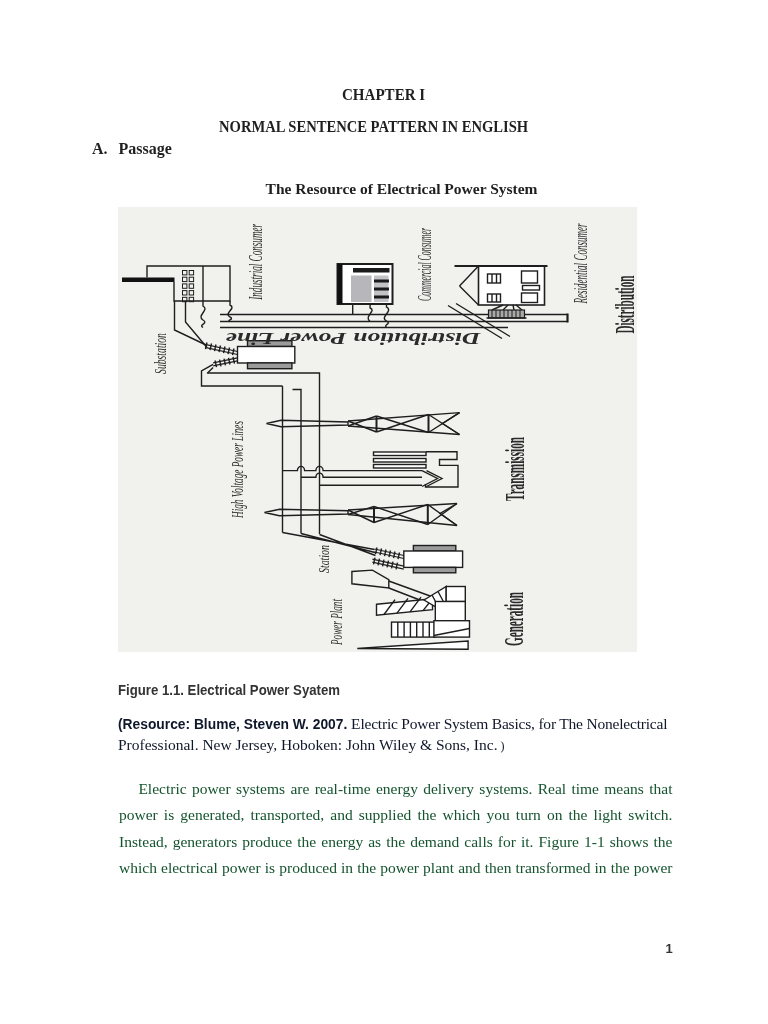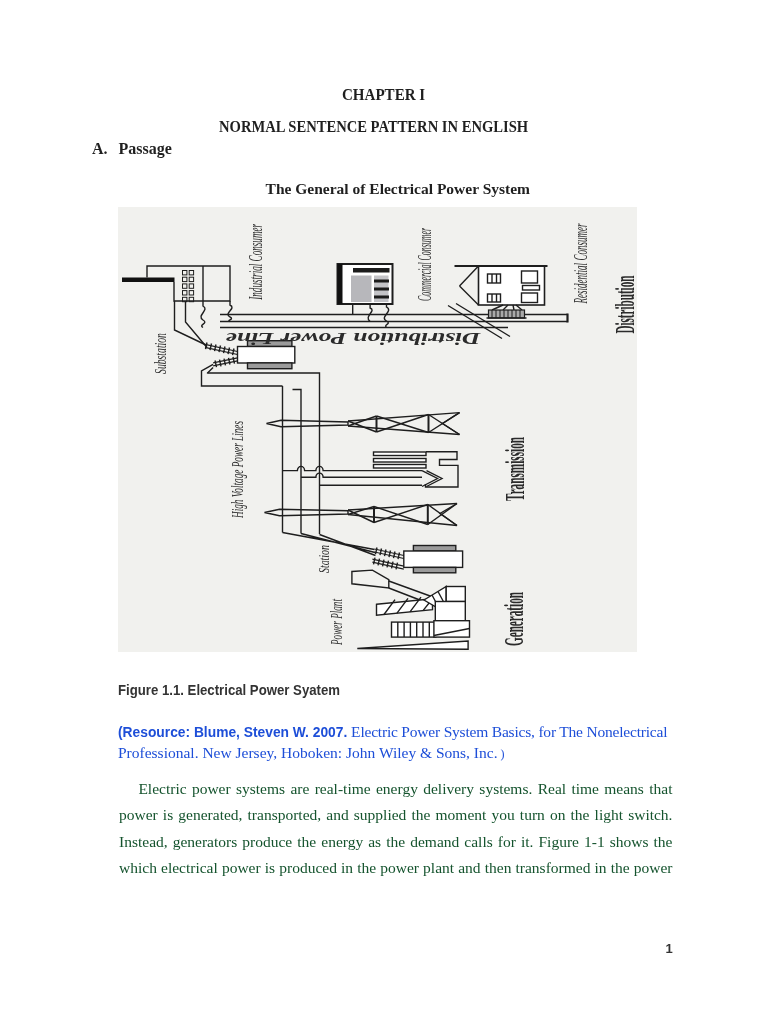--- a/index.html
+++ b/index.html
@@ -12,21 +12,21 @@
   .line{white-space:nowrap;}
   .par{left:119px;width:553.5px;font-size:15.5px;line-height:26.6px;
        text-align:justify;text-align-last:justify;color:#14532d;}
 </style>
 </head>
 <body>
 
 <div class="abs ser b line" style="left:341.6px;top:87.2px;font-size:16px;line-height:16px;transform:scaleX(0.94);transform-origin:0 0;">CHAPTER I</div>
 <div class="abs ser b line" style="left:218.7px;top:118.8px;font-size:16px;line-height:16px;transform:scaleX(0.912);transform-origin:0 0;">NORMAL SENTENCE PATTERN IN ENGLISH</div>
 <div class="abs ser b line" style="left:92px;top:141px;font-size:16px;line-height:16px;">A.<span style="display:inline-block;width:11px;"></span>Passage</div>
-<div class="abs ser b line" style="left:265.6px;top:180.8px;font-size:15.5px;line-height:15.5px;">The General of Electrical Power System</div>
+<div class="abs ser b line" style="left:265.6px;top:180.8px;font-size:15.5px;line-height:15.5px;">The Resource of Electrical Power System</div>
 
 <div class="abs" style="left:118px;top:207px;width:519px;height:445px;">
 <svg width="519" height="445" viewBox="0 0 519 445">
   <rect x="0" y="0" width="519" height="445" fill="#f1f1ee"></rect>
   <g stroke="#1e1e1e" stroke-width="1.4" fill="none">
 
     <rect x="4" y="70.5" width="52.5" height="4.5" fill="#111" stroke="none"></rect>
     <path d="M29,70.5 V59 H112 V94 H56 V75"></path>
     <line x1="85" y1="59" x2="85" y2="94"></line>
 
@@ -207,25 +207,25 @@
     <text font-style="italic" font-size="15.5" transform="translate(210.5,352) rotate(-90) scale(0.638,1)" text-anchor="middle">Station</text>
     <text font-style="italic" font-size="16.5" transform="translate(223.5,415) rotate(-90) scale(0.554,1)" text-anchor="middle">Power Plant</text>
     <text font-weight="bold" font-size="27" transform="translate(404.5,412) rotate(-90) scale(0.414,1)" text-anchor="middle">Generation</text>
     <text font-weight="bold" font-style="italic" font-size="16" transform="translate(235,125.7) rotate(180) scale(1.594,1)" text-anchor="middle">Distribution Power Line</text>
   </g>
 </svg>
 </div>
 
 <div class="abs sans b line" style="left:118px;top:683.2px;font-size:14px;line-height:14px;color:#333;transform:scaleX(0.9415);transform-origin:0 0;">Figure 1.1. Electrical Power Syatem</div>
 
-<div class="abs line" style="left:118px;top:714.4px;font-size:15.5px;line-height:20px;color:#1d4ed8;margin-top:8px;">
+<div class="abs line" style="left:118px;top:714.4px;font-size:15.5px;line-height:20px;color:#0f172a;">
 <span class="sans b" style="font-size:13.8px;">(Resource: Blume, Steven W. 2007.&nbsp;</span><span class="ser" style="letter-spacing:-0.2px;">Electric Power System Basics, for The Nonelectrical</span><br>
 <span class="ser">Professional. New Jersey, Hoboken: John Wiley &amp; Sons, Inc.</span><span class="ser" style="font-size:12px;">&nbsp;)</span>
 </div>
 
 <div class="abs par" style="top:775.5px;">
   <div class="line" style="text-indent:19.4px;">Electric power systems are real-time energy delivery systems. Real time means that</div>
-  <div class="line">power is generated, transported, and supplied the moment you turn on the light switch.</div>
+  <div class="line">power is generated, transported, and supplied the which you turn on the light switch.</div>
   <div class="line">Instead, generators produce the energy as the demand calls for it. Figure 1-1 shows the</div>
   <div class="line">which electrical power is produced in the power plant and then transformed in the power</div>
 </div>
 
 <div class="abs sans b" style="left:665.5px;top:942px;font-size:13px;line-height:13px;color:#333;">1</div>
 
 </body></html>

